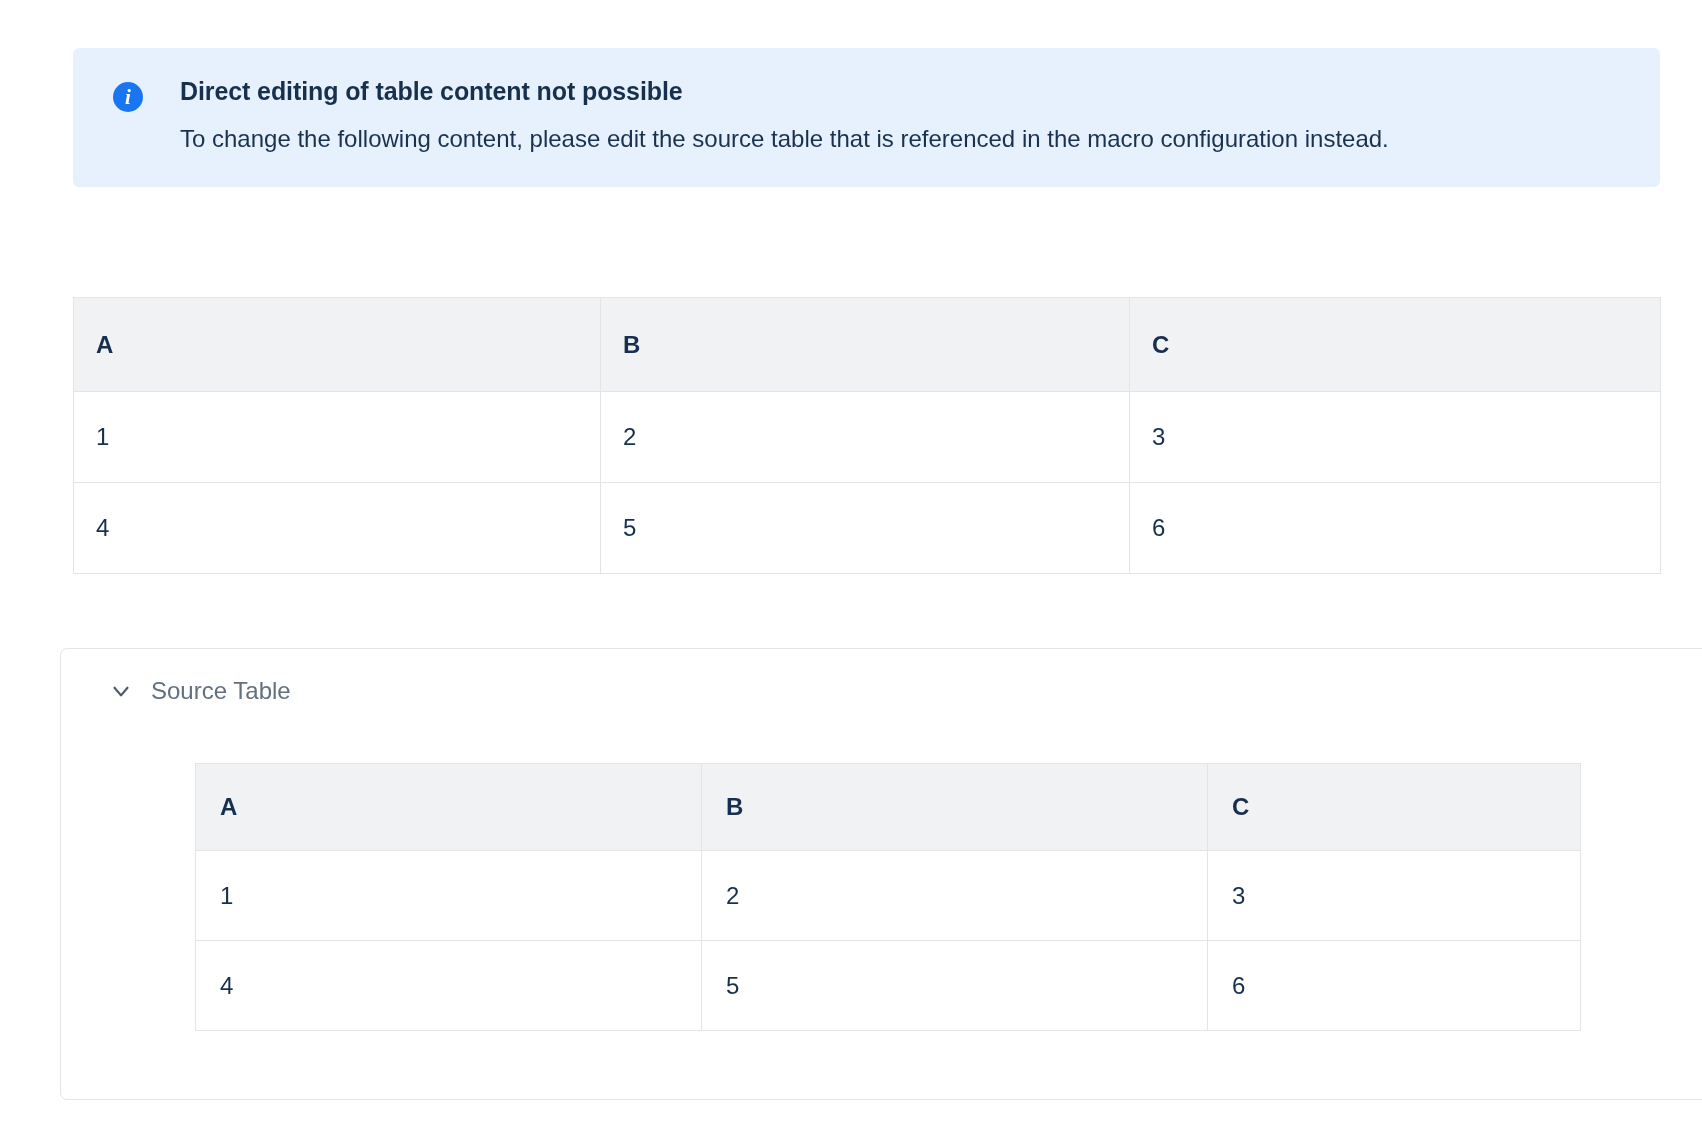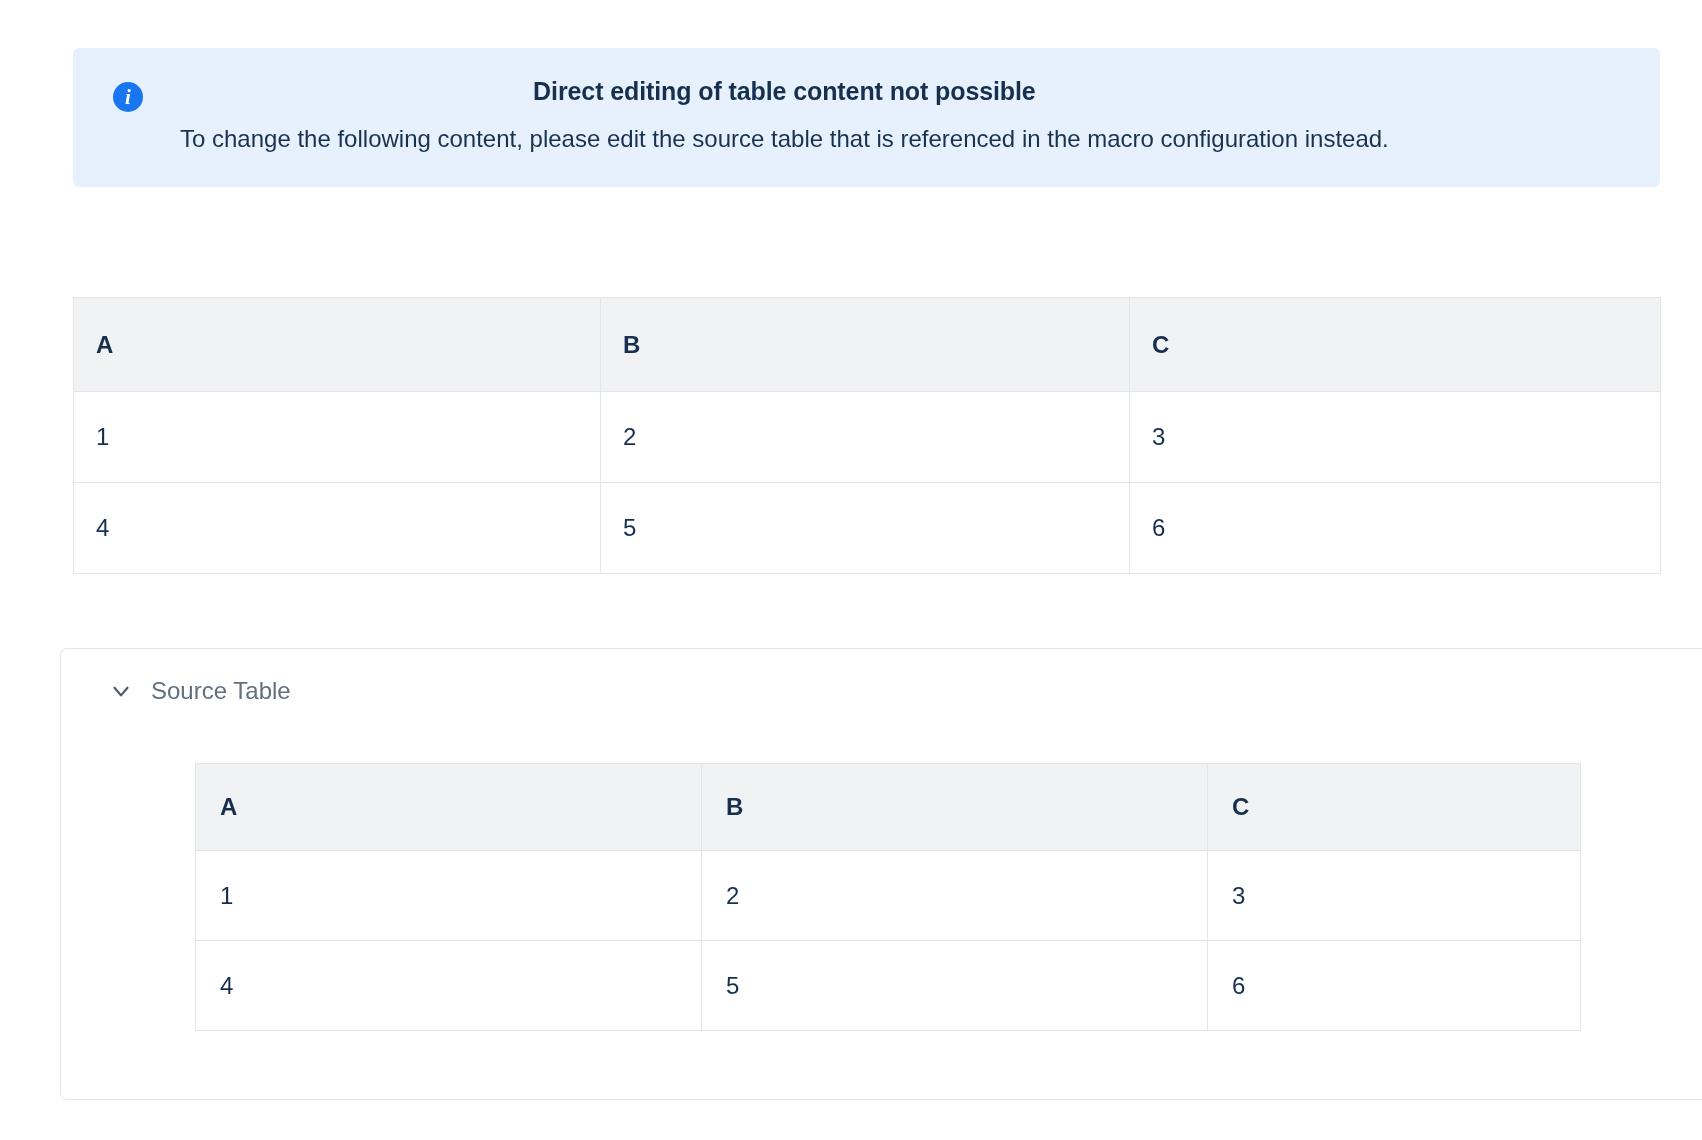--- a/index.html
+++ b/index.html
@@ -49,21 +49,20 @@
     font-weight: bold;
     font-style: italic;
     line-height: 1;
     margin-top: 6px;
     margin-left: 8px;
   }
 
   .info-body {
     margin-left: 37px;
     padding-right: 60px;
-    text-align: center;
   }
 
   .info-title {
     font-size: 25px;
     font-weight: bold;
     color: #16304e;
     line-height: 1.2;
     letter-spacing: -0.1px;
   }
 

